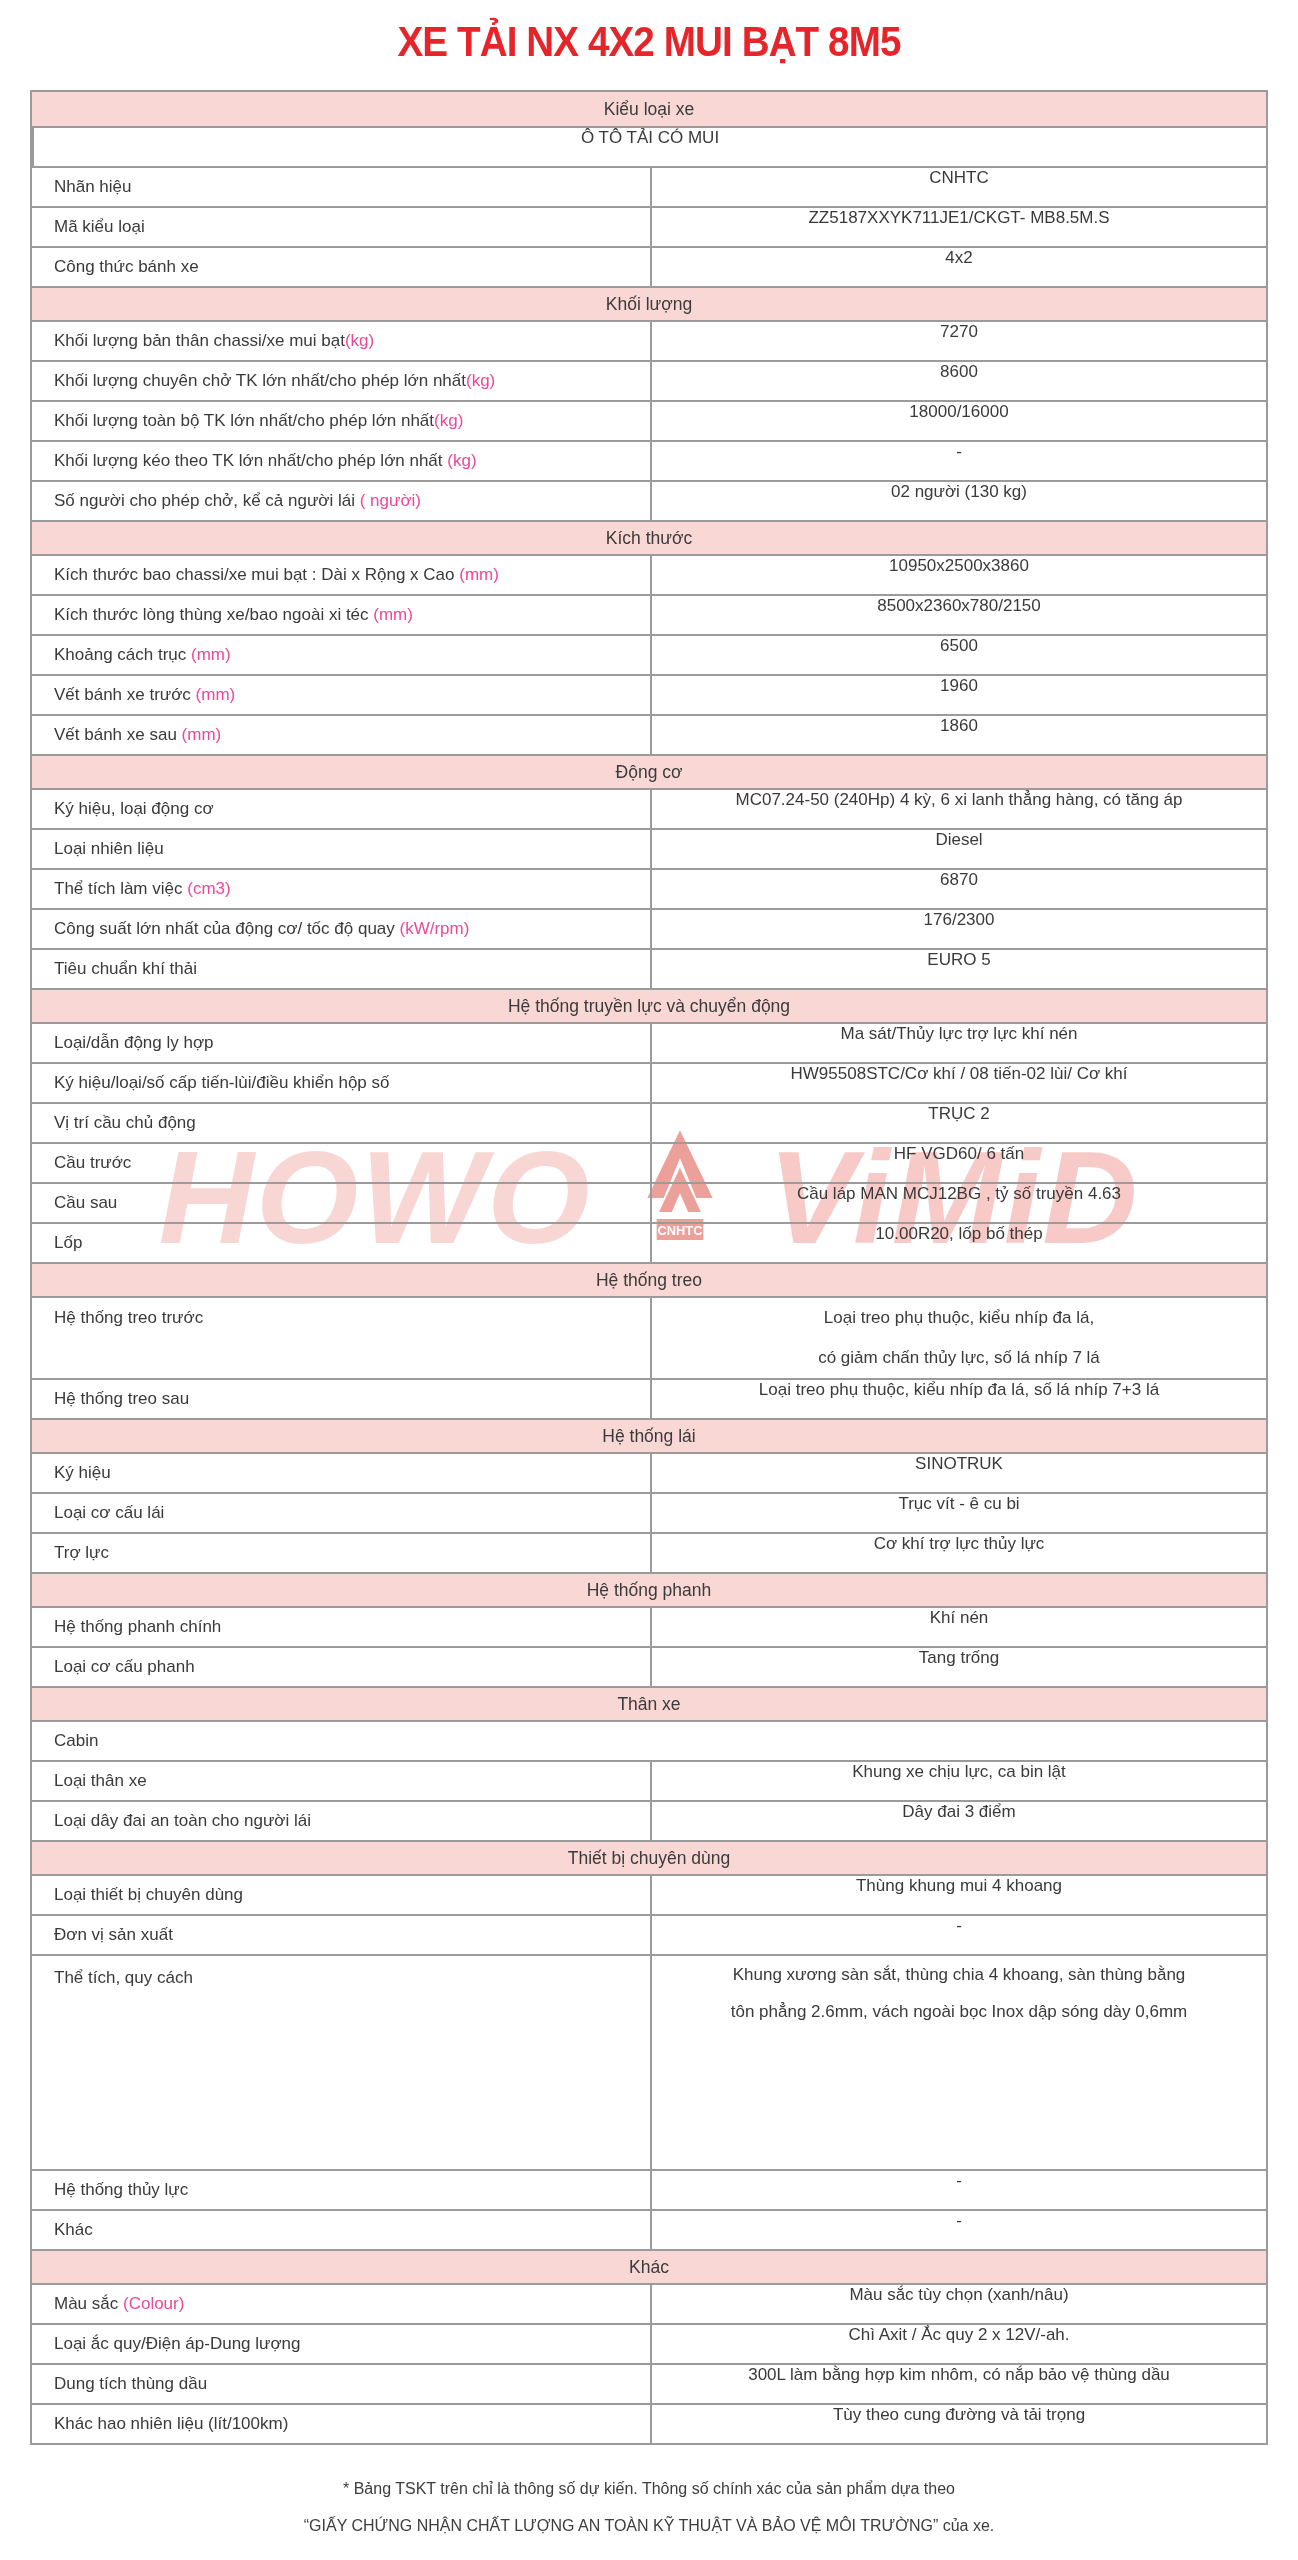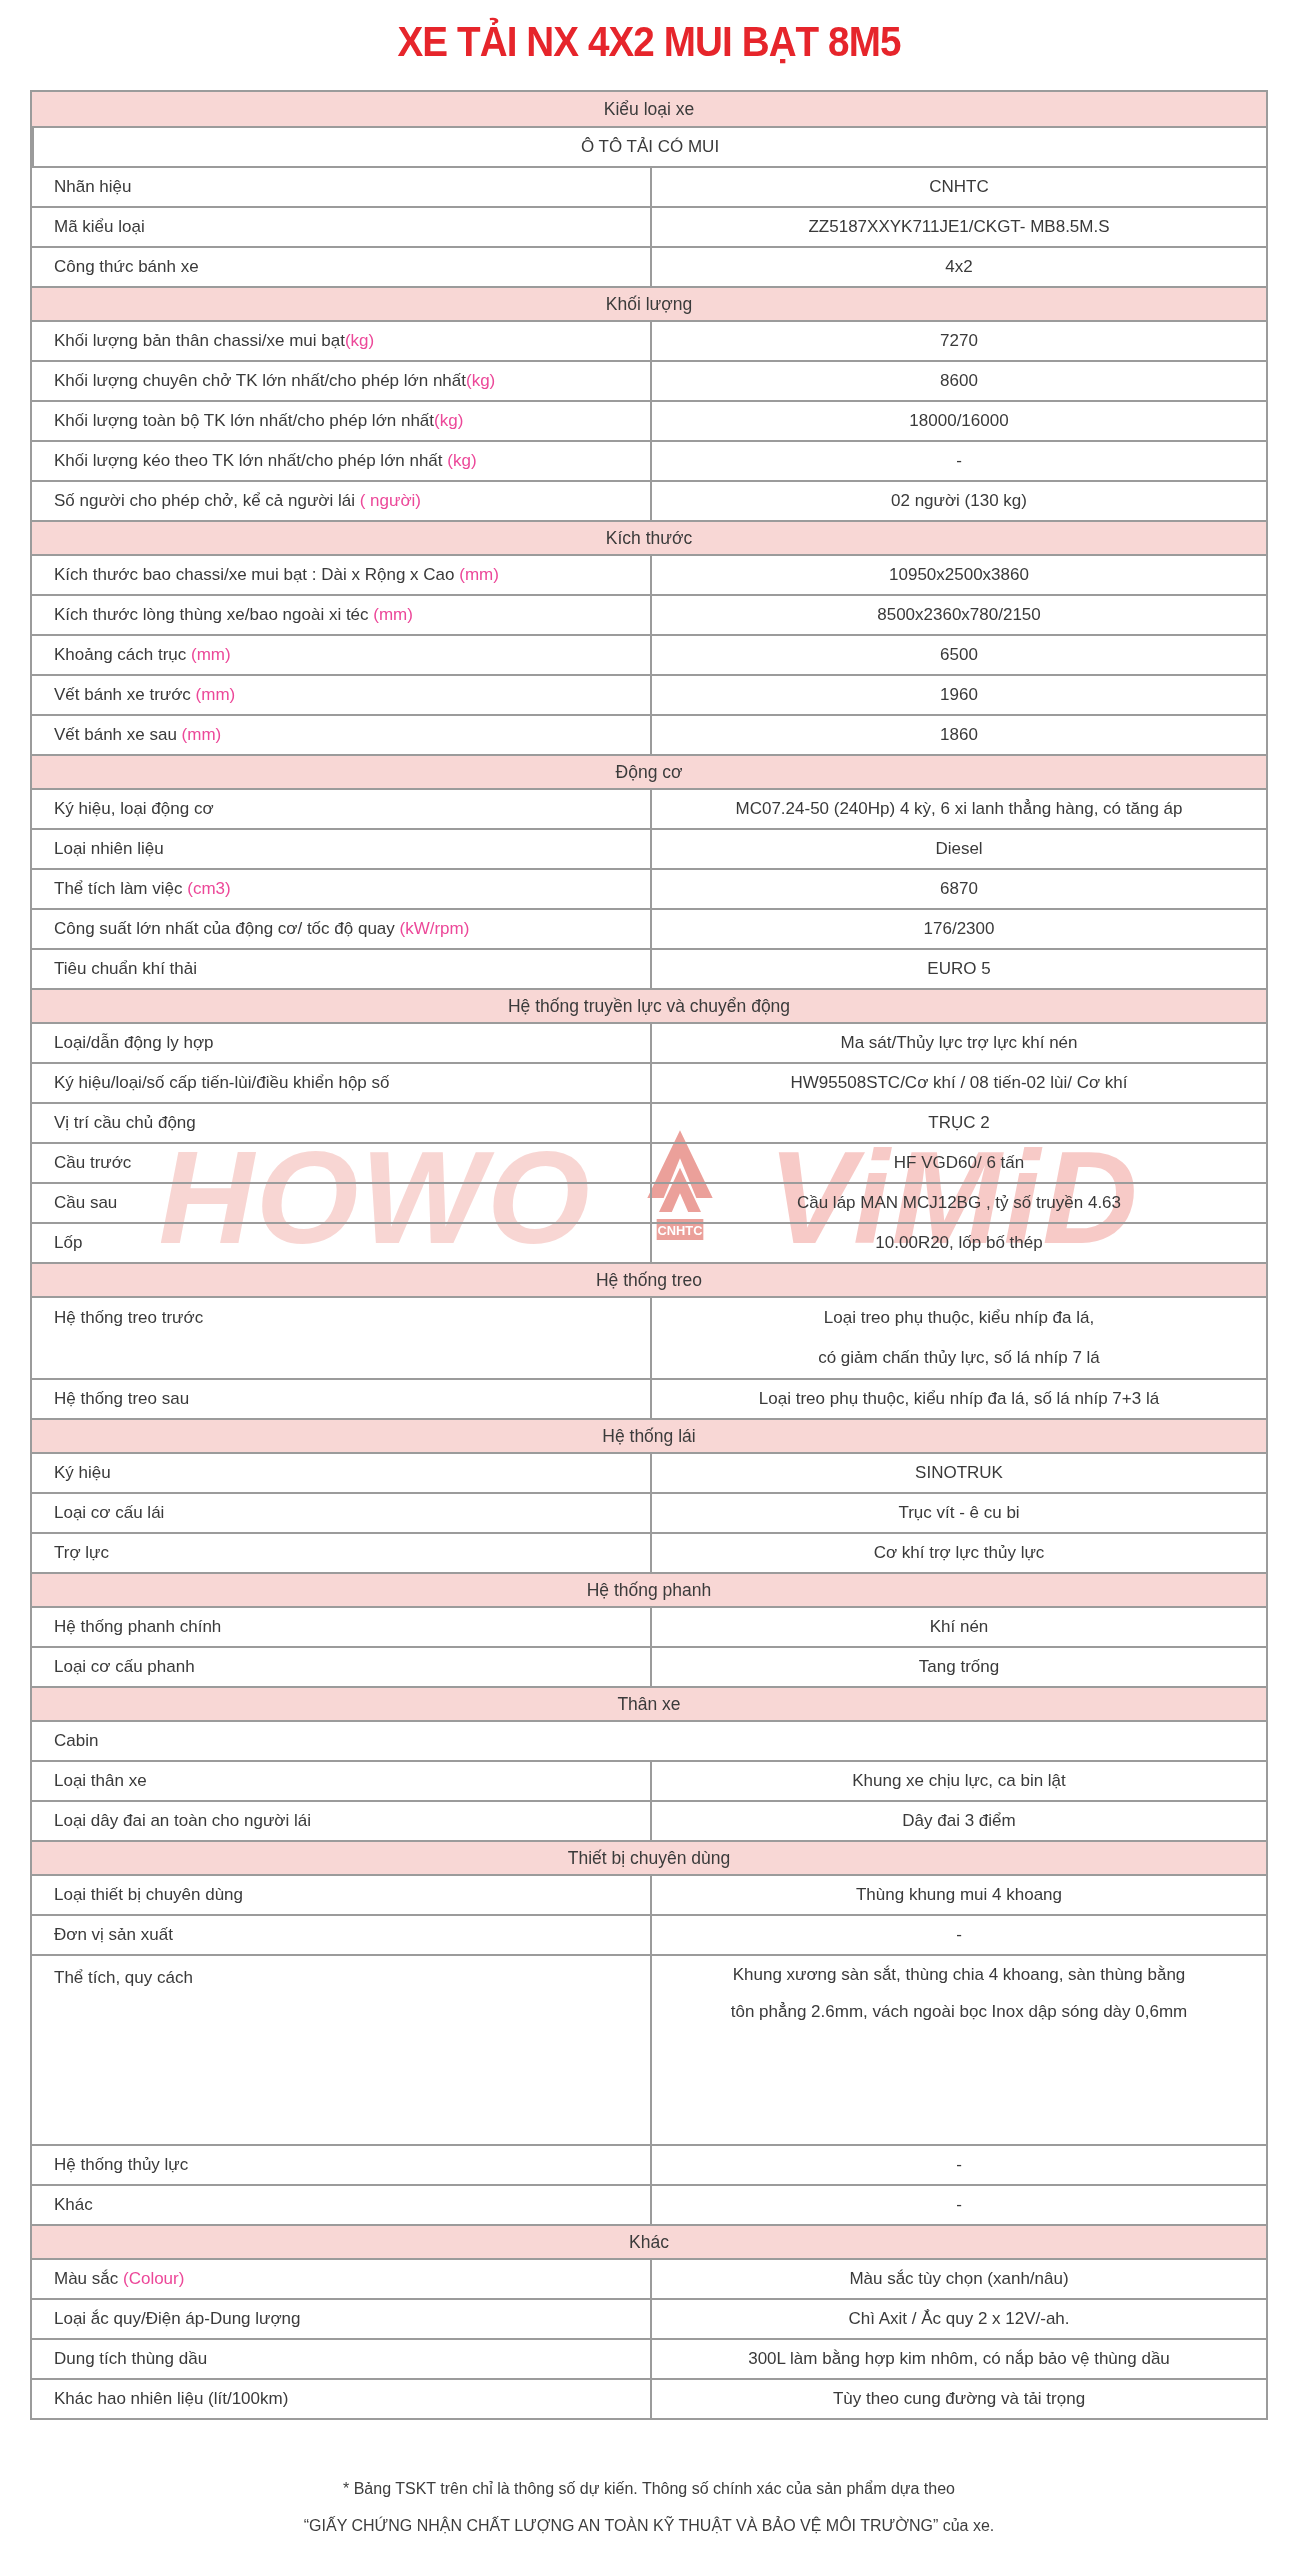--- a/index.html
+++ b/index.html
@@ -26,26 +26,26 @@
     justify-content:center;font-size:17.5px;color:#3b3b3b;border-top:2px solid #9b9b9b;
     box-sizing:border-box;}
   .spec-table > :first-child{border-top:none;}
   .row{display:flex;min-height:40px;border-top:2px solid #9b9b9b;box-sizing:border-box;
     background:transparent;}
   .cell-l{width:618px;box-sizing:border-box;padding-left:22px;display:flex;
     align-items:center;font-size:17px;color:#3a3a3a;}
   .cell-l .unit{color:#ec4899;white-space:pre;}
   .cell-l .lbl{white-space:pre-wrap;}
   .cell-r{flex:1;border-left:2px solid #9b9b9b;box-sizing:border-box;display:flex;
-    flex-direction:column;justify-content:center;align-items:center;text-align:center;
+    flex-direction:column;align-items:center;text-align:center;
     font-size:17px;color:#3a3a3a;padding:0 10px;}
   .row.tall{min-height:80px;}
   .row.tall .cell-r div{line-height:40px;}
   .row.tall .cell-l{align-items:flex-start;padding-top:10px;}
-  .row.spacious{height:190px;}
+  .row.spacious{height:215px;}
   .row.spacious .cell-l{align-items:flex-start;padding-top:12px;}
   .row.spacious .cell-r{justify-content:flex-start;}
   .row.spacious .cell-r div{line-height:37px;}
 
   .footnote{position:absolute;top:2470px;left:0;width:100%;text-align:center;
     font-size:16px;color:#3d3d3d;line-height:37px;z-index:2;}
 </style>
 </head>
 <body>
 

